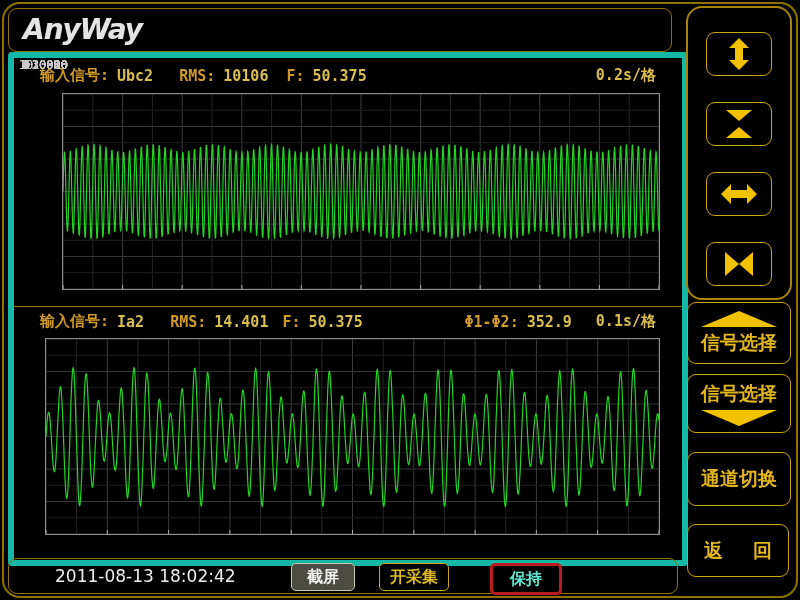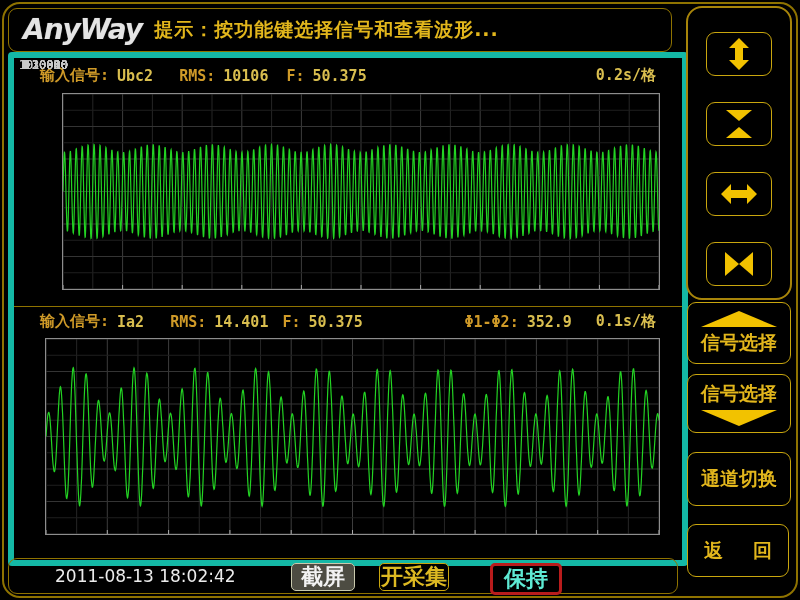--- a/index.html
+++ b/index.html
@@ -40,35 +40,34 @@
   .sbtn{position:absolute;left:687px;width:102px;border:1px solid #c9a60e;border-radius:9px;background:#000;
         color:#e2b61c;display:flex;flex-direction:column;align-items:center;justify-content:center;
         font-size:19px;font-weight:bold;cursor:pointer;gap:3px;}
   .sb1{top:302px;height:60px;} .sb2{top:374px;height:57px;} .sb3{top:452px;height:52px;}
   .sb4{top:524px;height:53px;flex-direction:row;justify-content:space-between;padding:0 16px;box-sizing:border-box;}
   
   .bottombar{position:absolute;left:8px;top:558px;width:668px;height:34px;border:1px solid #8f7300;
              border-radius:9px;}
   .timestamp{position:absolute;left:46px;top:7px;color:#ececec;font-size:17px;}
   .bbtn{position:absolute;top:4px;height:26px;border-radius:5px;display:flex;align-items:center;
-        justify-content:center;font-size:22px;font-weight:bold;cursor:pointer;}
+        justify-content:center;font-size:16px;font-weight:bold;cursor:pointer;}
   .btn-shot{left:282px;width:62px;background:#4d4c42;border:1px solid #c9c9ad;color:#f2f2f2;}
   .btn-cap{left:370px;width:68px;background:#000;border:1px solid #c9a60e;color:#ddb922;}
   .btn-hold{left:481px;width:66px;background:#000;border:3px solid #b91c1c;color:#5eead4;}
   .goldsvg{fill:#f2c200;}
 </style>
 </head>
 <body>
 
 <div class="screen">
   <div class="oframe"></div>
 
   <div class="titlebar">
     <span class="logo">AnyWay</span>
-    <span class="ttext">提示：按功能键选择信号和查看波形...</span>
   </div>
 
   <div class="wavebox">
 
     <div class="phead phead1">
       <span class="lab">输入信号:</span>
       <span class="val">Ubc2</span>
       <span class="lab">RMS:</span>
       <span class="val">10106</span>
       <span class="lab" style="margin-left:18px">F:</span>

